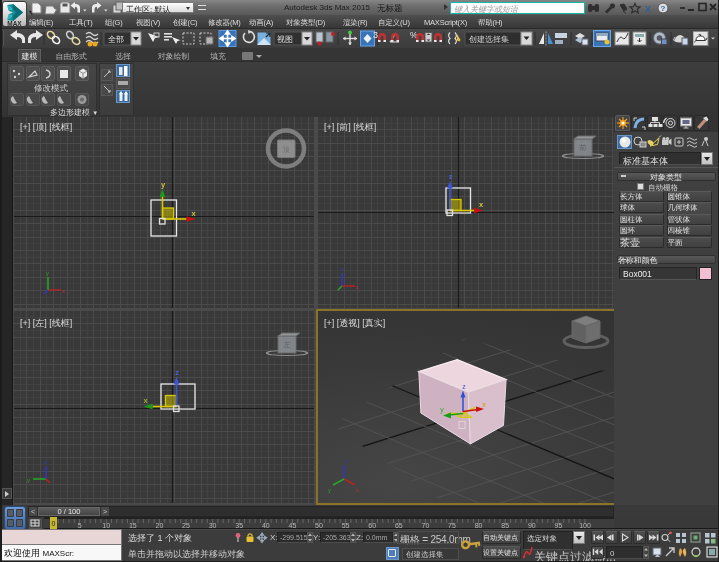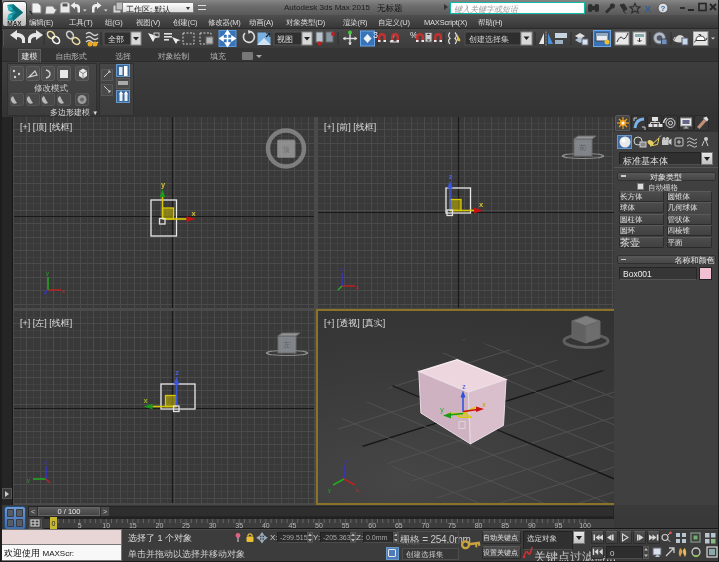--- a/index.html
+++ b/index.html
@@ -539,21 +539,21 @@
 <div class="btn" style="left:619px;top:190.5px;width:45px;height:11px;line-height:10px;font-size:7.5px">长方体</div>
 <div class="btn" style="left:666.5px;top:190.5px;width:45px;height:11px;line-height:10px;font-size:7.5px">圆锥体</div>
 <div class="btn" style="left:619px;top:202.1px;width:45px;height:11px;line-height:10px;font-size:7.5px">球体</div>
 <div class="btn" style="left:666.5px;top:202.1px;width:45px;height:20px;line-height:10px;font-size:7.5px">几何球体</div>
 <div class="btn" style="left:619px;top:213.7px;width:45px;height:11px;line-height:10px;font-size:7.5px">圆柱体</div>
 <div class="btn" style="left:666.5px;top:213.7px;width:45px;height:11px;line-height:10px;font-size:7.5px">管状体</div>
 <div class="btn" style="left:619px;top:225.29999999999998px;width:45px;height:11px;line-height:10px;font-size:7.5px">圆环</div>
 <div class="btn" style="left:666.5px;top:225.29999999999998px;width:45px;height:11px;line-height:10px;font-size:7.5px">四棱锥</div>
 <div class="btn" style="left:619px;top:236.89999999999998px;width:45px;height:11px;line-height:10px;font-size:10px">茶壶</div>
 <div class="btn" style="left:666.5px;top:236.89999999999998px;width:45px;height:11px;line-height:10px;font-size:7.5px">平面</div>
-<div class="abs" style="left:616.5px;top:255px;width:99px;height:9px;background:linear-gradient(#585858,#464646);border:1px solid #303030;border-radius:2px;color:#e4e4e4;font-size:8px;text-align:right;line-height:9px">名称和颜色</div>
+<div class="abs" style="left:616.5px;top:255px;width:99px;height:9px;background:linear-gradient(#585858,#464646);border:1px solid #303030;border-radius:2px;color:#e4e4e4;font-size:8px;text-align:left;line-height:9px">名称和颜色</div>
 <div class="abs" style="left:621px;top:258.5px;width:5px;height:1.5px;background:#ccc"></div>
 <div class="fld" style="left:619px;top:266.5px;width:78px;height:13px;color:#ececec;font-size:8.5px;padding:1.5px 3px;background:#363636;border:1px solid #252525;border-bottom-color:#555">Box001</div>
 <div class="abs" style="left:699px;top:266.5px;width:13px;height:13px;background:#f2bfd2;border:1px solid #222"></div>
 <div class="abs" style="left:0;top:505px;width:719px;height:12px;background:#3a3a3a"></div>
 <div class="abs" style="left:28px;top:505.5px;width:586px;height:11px;background:#2e2e2e;border:1px solid #252525"></div>
 <div class="abs" style="left:29px;top:506.5px;width:8px;height:9px;background:#4a4a4a;color:#ccc;font-size:7px;text-align:center;line-height:9px">&lt;</div>
 <div class="abs" style="left:38px;top:506.5px;width:62px;height:9px;background:linear-gradient(#5c5c5c,#454545);border:1px solid #666;color:#e8e8e8;font-size:7.5px;text-align:center;line-height:8px">0 / 100</div>
 <div class="abs" style="left:101px;top:506.5px;width:8px;height:9px;background:#4a4a4a;color:#ccc;font-size:7px;text-align:center;line-height:9px">&gt;</div>
 <div class="abs" style="left:0;top:517px;width:719px;height:12px;background:#393939"></div>
 <div class="abs" style="left:29px;top:518.5px;width:13px;height:10px;background:#444;border:1px solid #555"></div>

